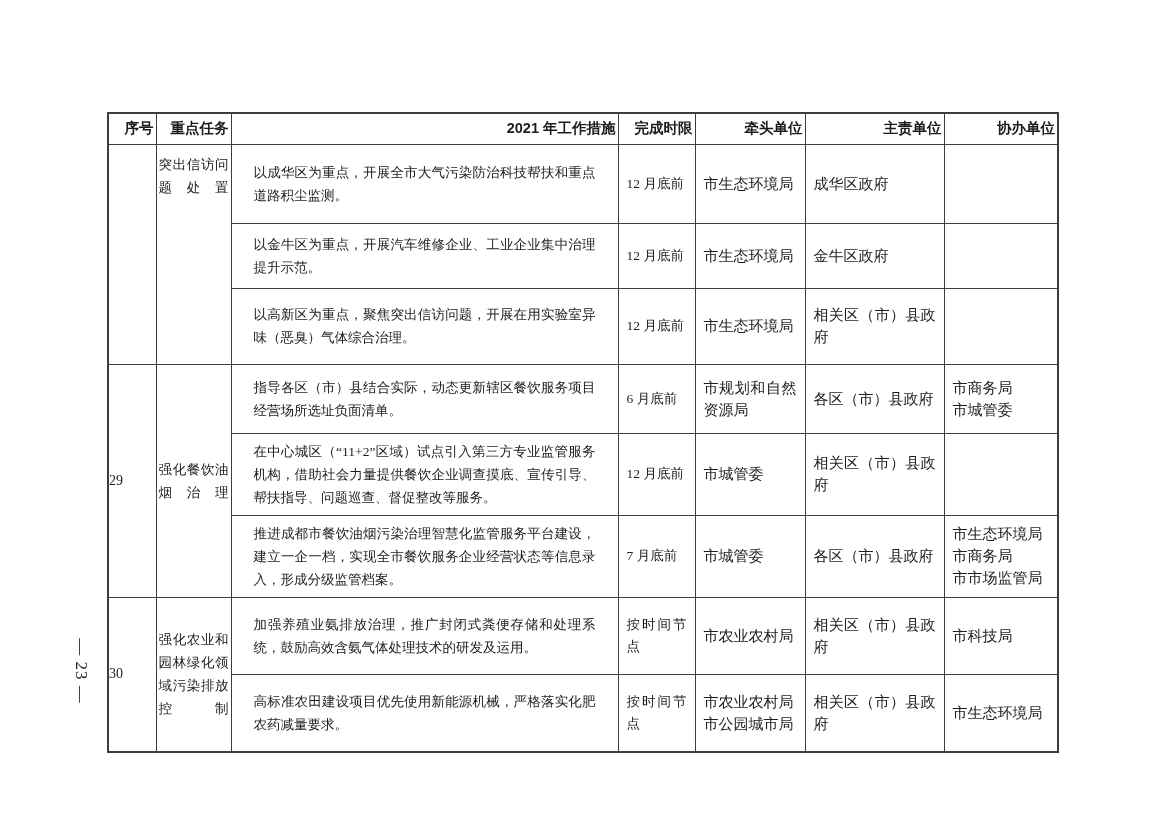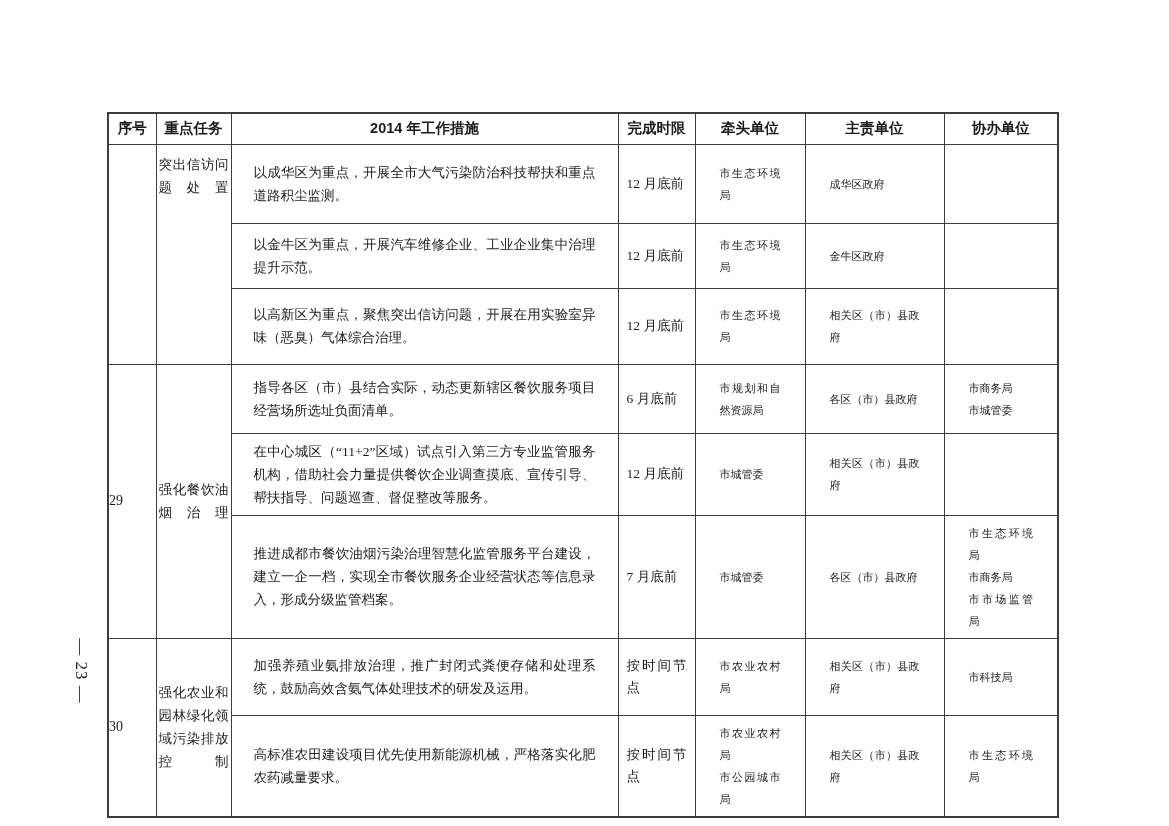--- a/index.html
+++ b/index.html
@@ -34,21 +34,21 @@
   }
   .doc th, .doc td {
     border:1px solid #3d3d3d;
     overflow:hidden;
     vertical-align:middle;
   }
   .doc th {
     font-family:"Liberation Sans","DejaVu Sans",sans-serif;
     font-weight:bold;
     font-size:14.5px;
-    text-align:center;
+    text-align:right;
     padding:2px;
   }
   .serial {
     font-size:14px;
   }
   .task {
     font-size:13.5px;
     line-height:23px;
     padding:2px;
     text-align:justify;
@@ -65,23 +65,23 @@
     padding:6px 22px;
     text-align:justify;
   }
   .deadline {
     font-size:13.5px;
     line-height:22px;
     padding:16px 8px;
     text-align:justify;
   }
   .unit {
-    font-size:11px;
+    font-size:15px;
     line-height:22px;
-    padding:6px 24px;
+    padding:6px 8px;
     text-align:justify;
     white-space:pre-line;
   }
 </style>
 </head>
 <body>
 
 <div class="page-number">— 23 —</div>
 
 <table class="doc">
@@ -91,21 +91,21 @@
     <col style="width:387px">
     <col style="width:77px">
     <col style="width:110px">
     <col style="width:139px">
     <col style="width:114px">
   </colgroup>
   <thead>
     <tr style="height:31px">
       <th>序号</th>
       <th>重点任务</th>
-      <th>2014 年工作措施</th>
+      <th>2021 年工作措施</th>
       <th>完成时限</th>
       <th>牵头单位</th>
       <th>主责单位</th>
       <th>协办单位</th>
     </tr>
   </thead>
   <tbody>
 
     <tr style="height:79px">
       <td class="serial" rowspan="3"></td>

